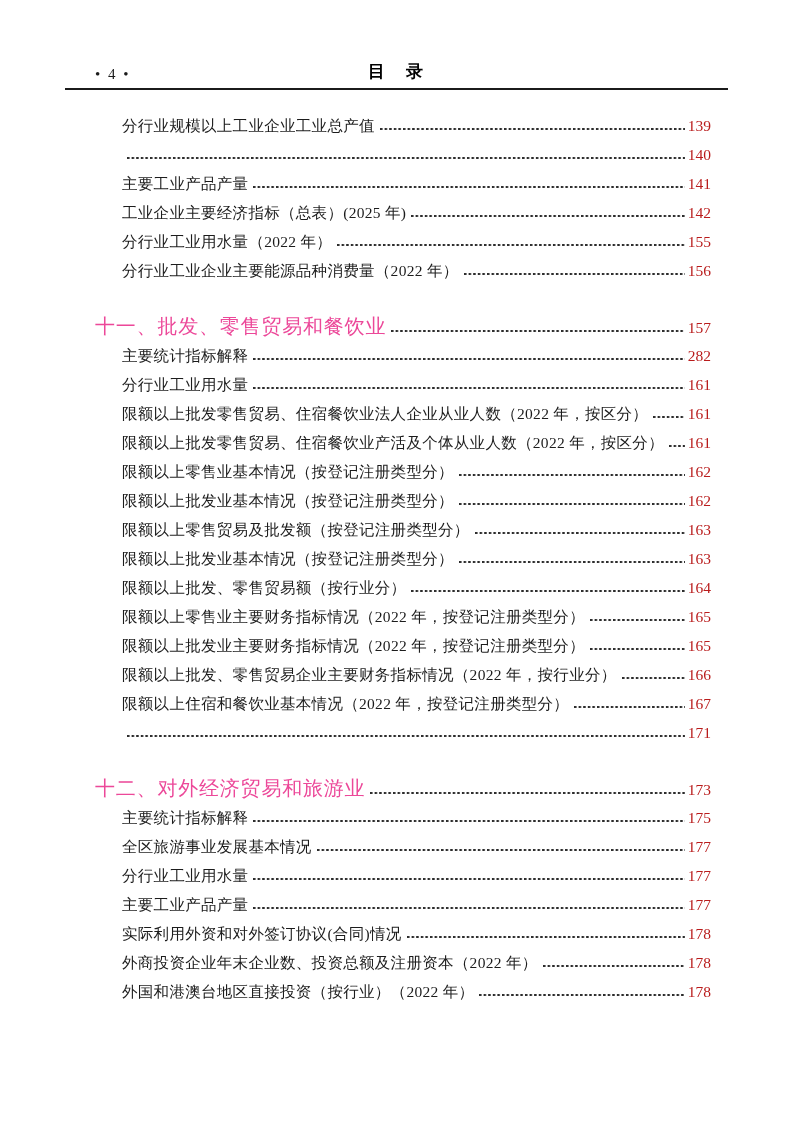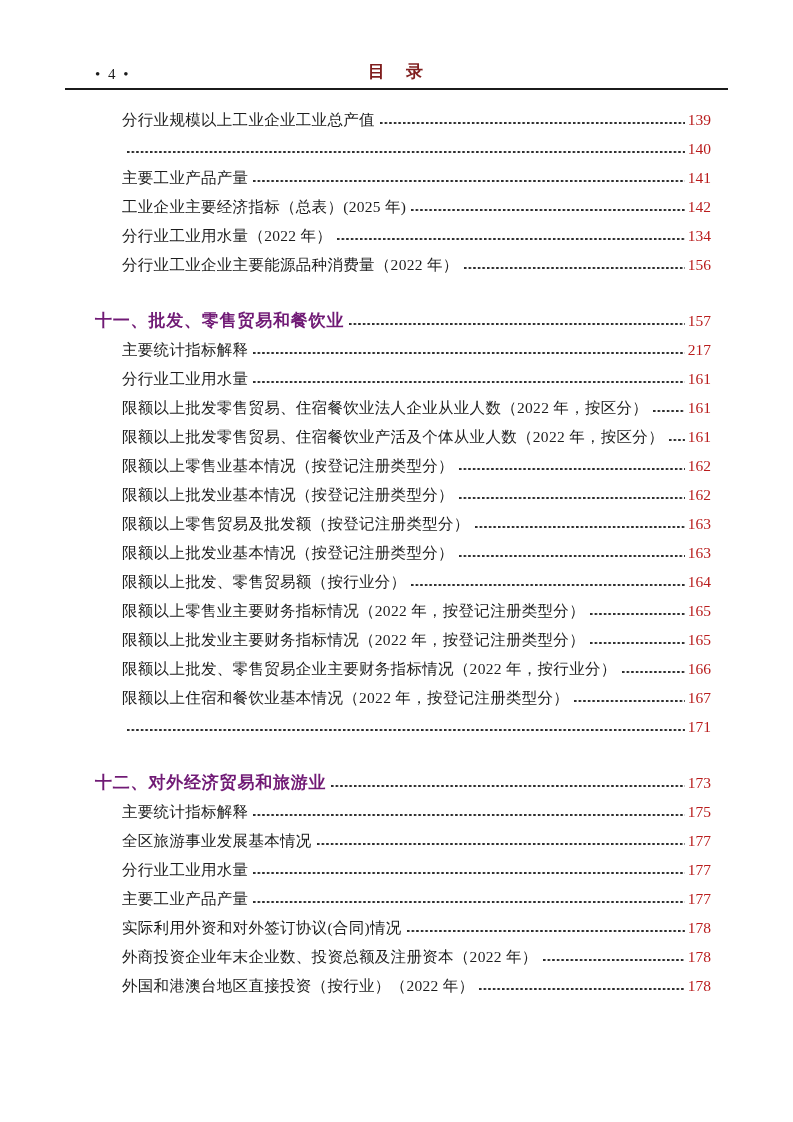--- a/index.html
+++ b/index.html
@@ -28,46 +28,46 @@
     bottom: 5px;
     font-size: 15px;
     letter-spacing: 2px;
     color: #1c1c1c;
   }
   .htitle {
     font-family: "Liberation Sans", "DejaVu Sans", sans-serif;
     font-weight: bold;
     font-size: 17px;
     letter-spacing: 2px;
-    color: #7f1d1d;
+    color: #000000;
   }
   
-  .toc { margin: 0 65px; padding-top: 15px; }
+  .toc { margin: 0 65px; padding-top: 21px; }
   .toc-section + .toc-section { margin-top: 27px; }
   .row {
     display: flex;
     align-items: baseline;
     height: 29px;
     line-height: 29px;
     padding-left: 57px;
     padding-right: 17px;
     white-space: nowrap;
   }
   .row .t {
     font-size: 15.5px;
     letter-spacing: 0.3px;
     color: #1c1c1c;
   }
   .row.heading { padding-left: 30px; }
   .row.heading .t {
     font-family: "Liberation Sans", "DejaVu Sans", sans-serif;
-    font-weight: bold;
-    font-size: 17px;
+    font-weight: normal;
+    font-size: 20px;
     letter-spacing: 0.8px;
-    color: #701a75;
+    color: #ec4899;
   }
   .leader {
     flex: 1 1 auto;
     height: 4px;
     margin: 0 3px -1px 5px;
     background-image: radial-gradient(circle at 1.2px 2px, #2b2b2b 1.1px, transparent 1.5px);
     background-size: 4.6px 4px;
     background-repeat: repeat-x;
     background-position: left bottom;
     min-width: 10px;
@@ -103,38 +103,38 @@
     <span class="p">141</span>
   </div>
         <div class="row">
     <span class="t">工业企业主要经济指标（总表）(2025 年)</span>
     <span class="leader"></span>
     <span class="p">142</span>
   </div>
         <div class="row">
     <span class="t">分行业工业用水量（2022 年）</span>
     <span class="leader"></span>
-    <span class="p">134</span>
+    <span class="p">155</span>
   </div>
         <div class="row">
     <span class="t">分行业工业企业主要能源品种消费量（2022 年）</span>
     <span class="leader"></span>
     <span class="p">156</span>
   </div>
       </section>
       <section class="toc-section">
         <div class="row heading">
     <span class="t">十一、批发、零售贸易和餐饮业</span>
     <span class="leader"></span>
     <span class="p">157</span>
   </div>
         <div class="row">
     <span class="t">主要统计指标解释</span>
     <span class="leader"></span>
-    <span class="p">217</span>
+    <span class="p">282</span>
   </div>
         <div class="row">
     <span class="t">分行业工业用水量</span>
     <span class="leader"></span>
     <span class="p">161</span>
   </div>
         <div class="row">
     <span class="t">限额以上批发零售贸易、住宿餐饮业法人企业从业人数（2022 年，按区分）</span>
     <span class="leader"></span>
     <span class="p">161</span>

